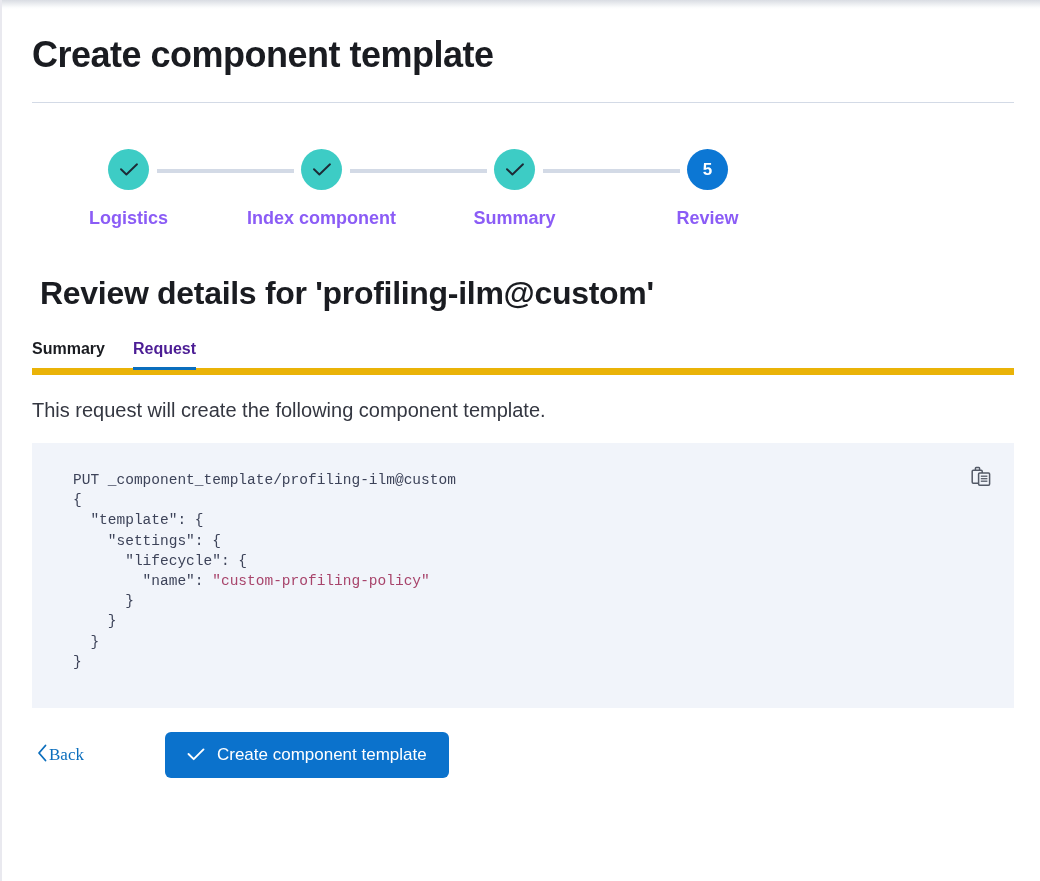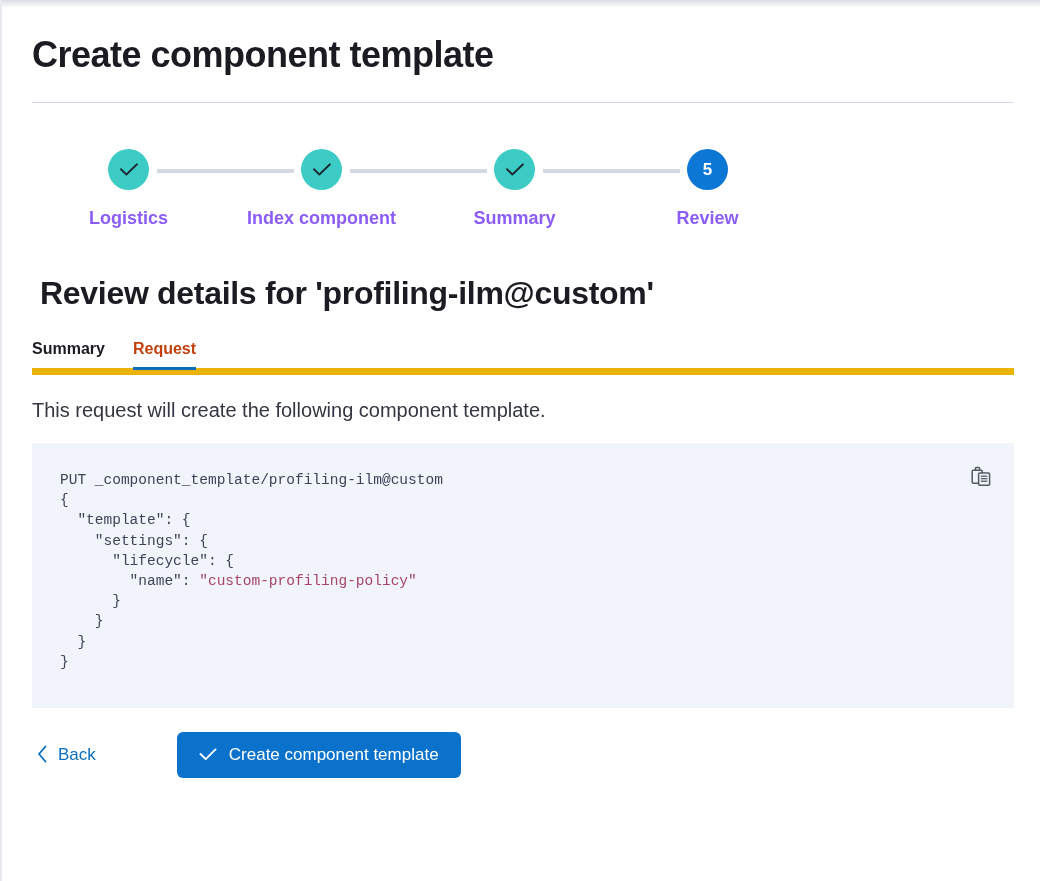--- a/index.html
+++ b/index.html
@@ -139,21 +139,21 @@
     font-weight: bold;
     color: #1a1c21;
     padding: 0 0 9px 0;
     margin-right: 28px;
     border-bottom: 3px solid transparent;
     cursor: pointer;
     position: relative;
     top: 2px;
   }
   .tab.active {
-    color: #c2410c;
+    color: #4c1d95;
     border-bottom-color: #0b6ebd;
   }
 
   
   .description {
     margin: 0;
     padding: 23px 0 0 30px;
     font-size: 20px;
     line-height: 24px;
     color: #343741;
@@ -162,21 +162,21 @@
   
   .code-wrap {
     position: relative;
     margin: 21px 0 0 30px;
     width: 982px;
     height: 265px;
     background: #f1f4fa;
   }
   pre.code {
     margin: 0;
-    padding: 27px 0 0 28px;
+    padding: 27px 0 0 41px;
     font-family: "Liberation Mono", "DejaVu Sans Mono", monospace;
     font-size: 14.5px;
     line-height: 20.2px;
     color: #3d4359;
     white-space: pre;
   }
   .tok-str { color: #a8446b; }
 
   .copy-btn {
     position: absolute;
@@ -195,26 +195,25 @@
 
   
   .footer {
     margin: 24px 0 0 30px;
     display: flex;
     align-items: center;
   }
   .back-btn {
     display: flex;
     align-items: center;
-    gap: 9px;
     background: transparent;
     border: 0;
     padding: 6px 4px;
     cursor: pointer;
-    font-family: Liberation Sans, sans-serif;
+    font-family: Liberation Serif, serif;
   }
   .back-btn .label {
     color: #0b6ebd;
     font-size: 17px;
     font-weight: normal;
   }
   .primary-btn {
     margin-left: 77px;
     display: flex;
     align-items: center;

